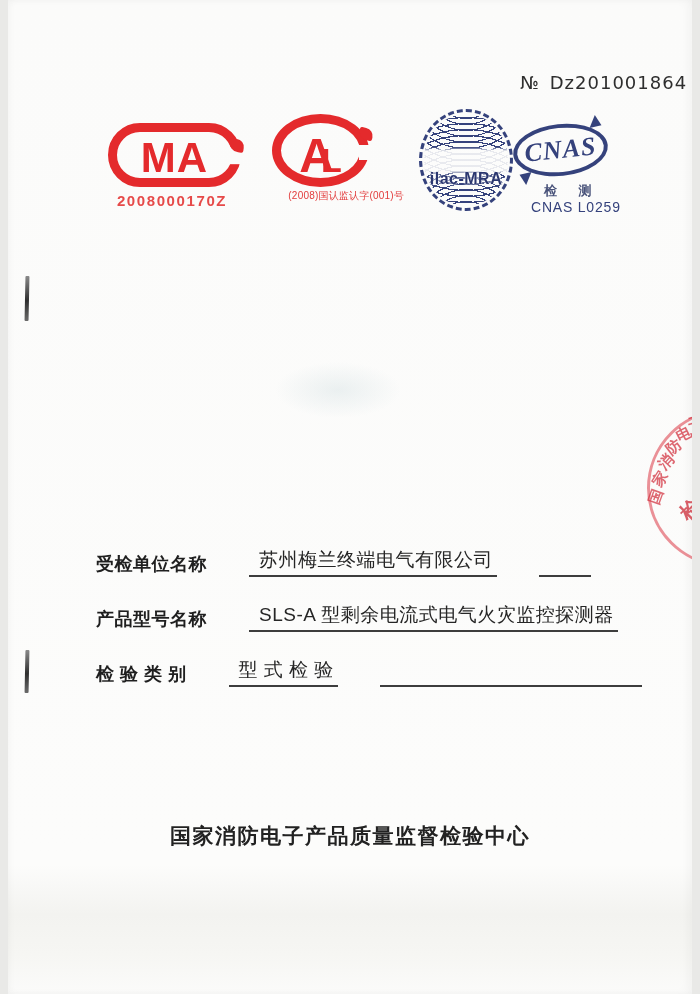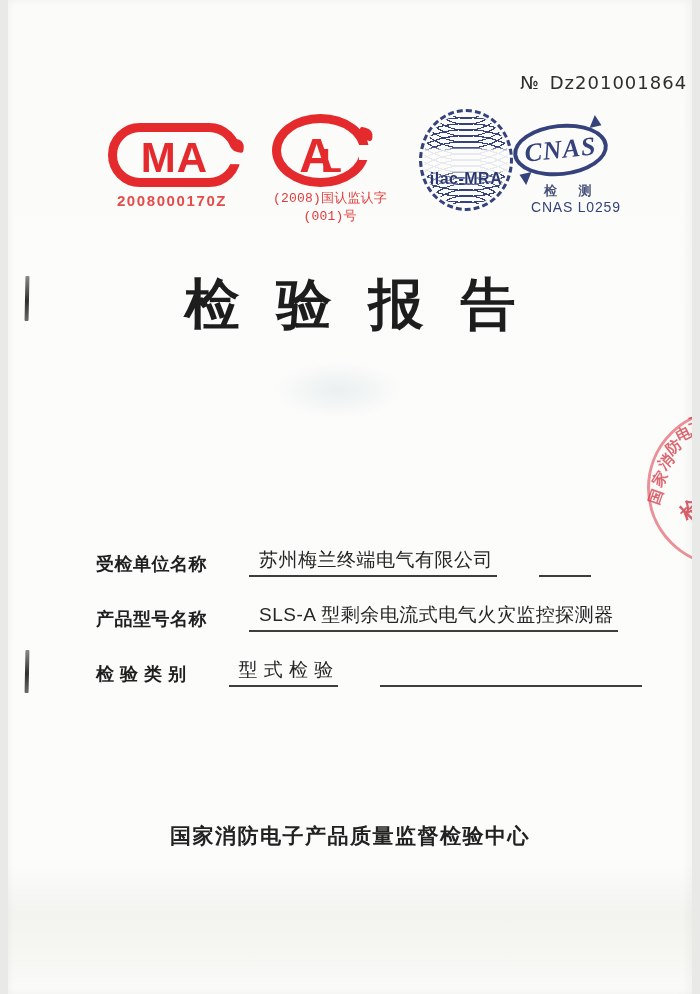--- a/index.html
+++ b/index.html
@@ -24,22 +24,22 @@
   .cma .hook{position:absolute;right:-12px;top:7px;width:15px;height:13px;background:#e42a2c;border-radius:2px 8px 2px 10px;transform:rotate(8deg);}
   .cma-code{position:absolute;left:98px;top:192px;width:132px;text-align:center;
     color:#e64a49;font-size:15px;font-weight:700;letter-spacing:1.6px;}
   
   .cal{position:absolute;left:264px;top:114px;width:79px;height:55px;
     border:9px solid #e42a2c;border-radius:50%;display:flex;align-items:flex-end;justify-content:center;}
   .cal .gap{position:absolute;right:-11px;top:50%;transform:translateY(-40%);width:12px;height:15px;background:#fbfbfa;}
   .cal .hook{position:absolute;right:-13px;top:5px;width:14px;height:12px;background:#e42a2c;border-radius:2px 8px 2px 9px;transform:rotate(12deg);}
   .cal .a{font-size:48px;font-weight:700;color:#e42a2c;line-height:44px;}
   .cal .l{font-size:34px;font-weight:700;color:#e42a2c;line-height:36px;margin-left:-13px;}
-  .cal-code{position:absolute;left:248px;top:189px;width:148px;text-align:center;
-    color:#e23b3b;font-size:13px;letter-spacing:.2px;font-family:Liberation Mono, monospace;}
+  .cal-code{position:absolute;left:248px;top:189px;width:148px;text-align:right;
+    color:#e23b3b;font-size:10px;letter-spacing:.2px;}
   
   .ilac{position:absolute;left:411px;top:109px;width:88px;height:96px;border:3px dashed #35427c;border-radius:50%;}
   .ilac .pattern{position:absolute;inset:2px;border-radius:50%;overflow:hidden;
     background:
       linear-gradient(transparent 36%, rgba(252,252,251,.9) 40% 62%, transparent 66%),
       repeating-radial-gradient(circle at 50% -35%, #35427c 0 1.2px, transparent 1.2px 6px),
       repeating-radial-gradient(circle at 50% 135%, #35427c 0 1.2px, transparent 1.2px 6px);}
   .ilac .label{position:absolute;left:-4px;right:-4px;top:50%;transform:translateY(-54%);
     text-align:center;font-size:16px;font-weight:700;color:#2b3770;letter-spacing:.5px;
     text-shadow:0 0 2px #fff,0 0 3px #fff;margin-top:20px;}
@@ -113,21 +113,20 @@
     <div class="pattern"></div>
     <div class="label">ilac-MRA</div>
   </div>
 
   <div class="cnas">
     <span class="label">CNAS</span>
   </div>
   <div class="cnas-sub">检 测</div>
   <div class="cnas-code">CNAS L0259</div>
 
-  <div class="title">检验报告</div>
 
   <div class="field f1">
     <span class="flabel">受检单位名称</span>
     <span class="fvalue">苏州梅兰终端电气有限公司</span>
     <span class="ftail t-fix"></span>
     <span class="ftail t-flex t-gap"></span>
   </div>
   <div class="field f2">
     <span class="flabel">产品型号名称</span>
     <span class="fvalue">SLS-A 型剩余电流式电气火灾监控探测器</span>

